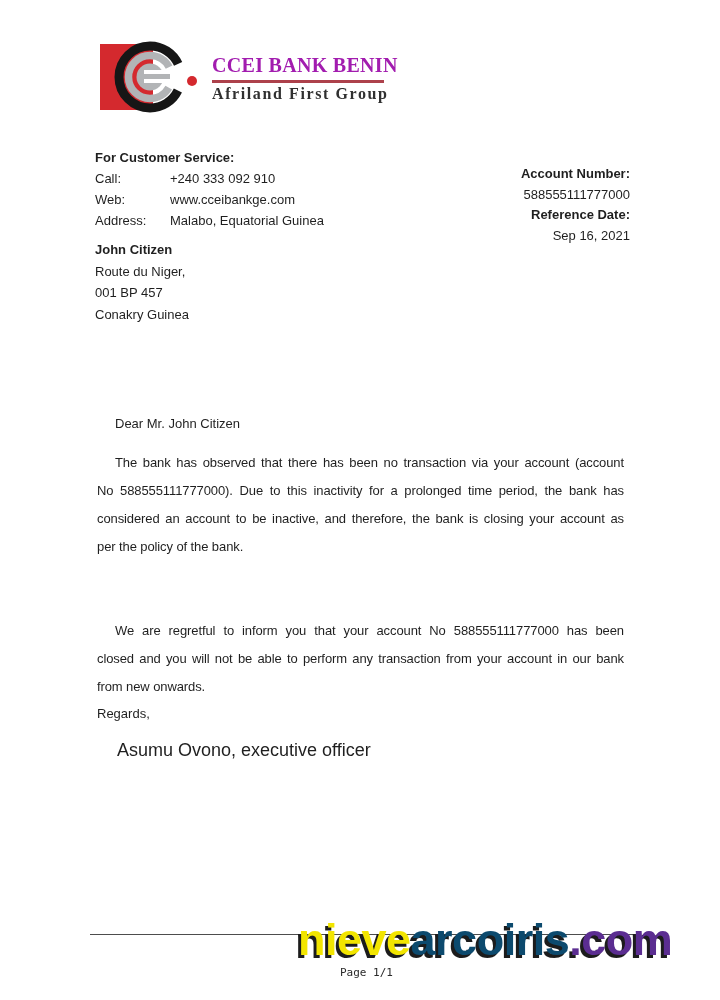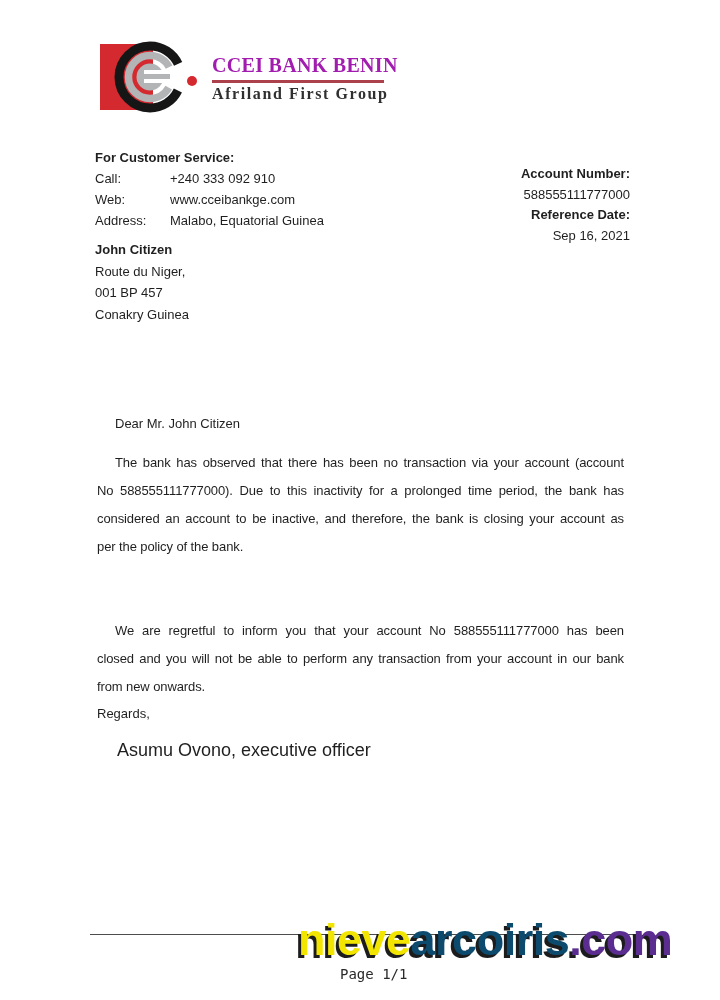--- a/index.html
+++ b/index.html
@@ -60,21 +60,21 @@
     font-size: 45px; font-weight: bold; line-height: 48px;
     letter-spacing: -0.5px; white-space: nowrap;
     text-shadow: -3px 3px 0 #1c1c1c;
   }
   .wm-1 { color: #f2e500; }
   .wm-2 { color: #0c4a6e; }
   .wm-3 { color: #5b2d91; }
   .page-num {
     left: 340px; top: 966px;
     font-family: "DejaVu Sans Mono", monospace;
-    font-size: 14px; color: #2a2a2a;
+    font-size: 11px; color: #2a2a2a;
   }
 </style>
 </head>
 <body>
 
 <div class="abs logo-mark">
   <svg width="100" height="75" viewBox="0 0 100 75">
     <rect x="2" y="4" width="53" height="66" fill="#d4292e"></rect>
     <circle cx="52" cy="37" r="31" fill="none" stroke="#161616" stroke-width="9" stroke-dasharray="167 28" stroke-dashoffset="181"></circle>
     <circle cx="52" cy="37" r="21.5" fill="none" stroke="#b2b4b6" stroke-width="7.5" stroke-dasharray="113 22" stroke-dashoffset="124"></circle>

